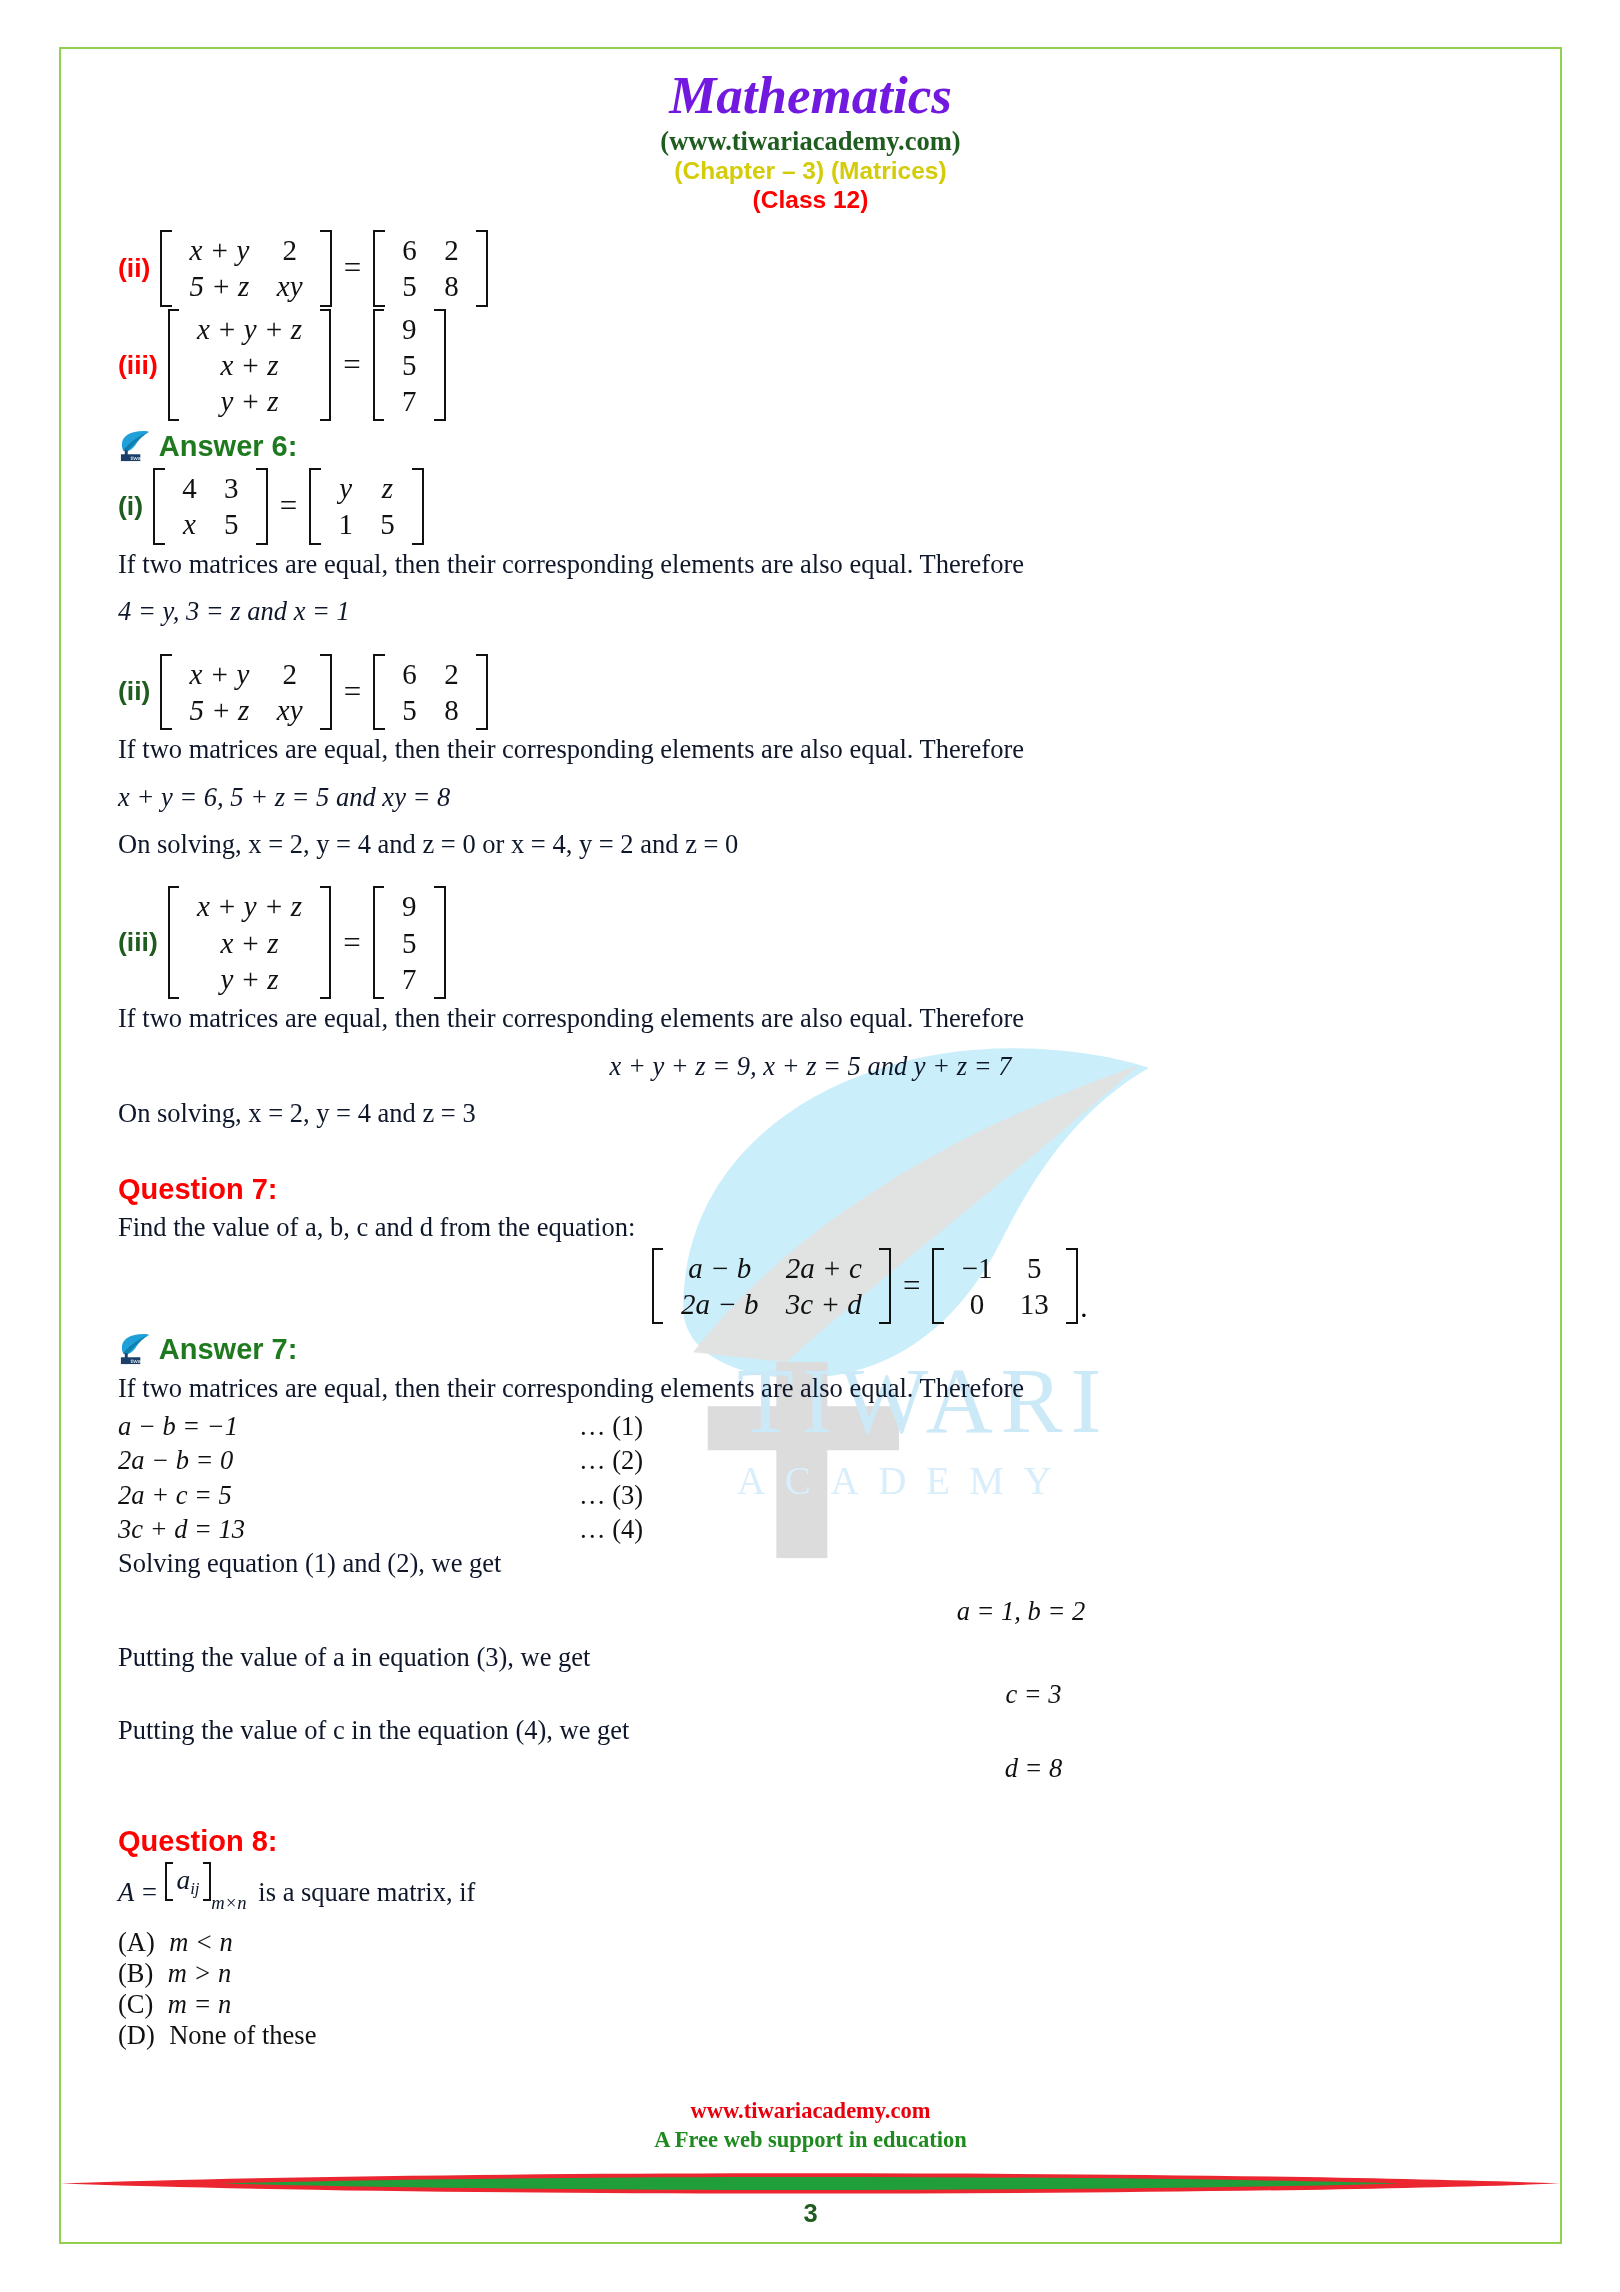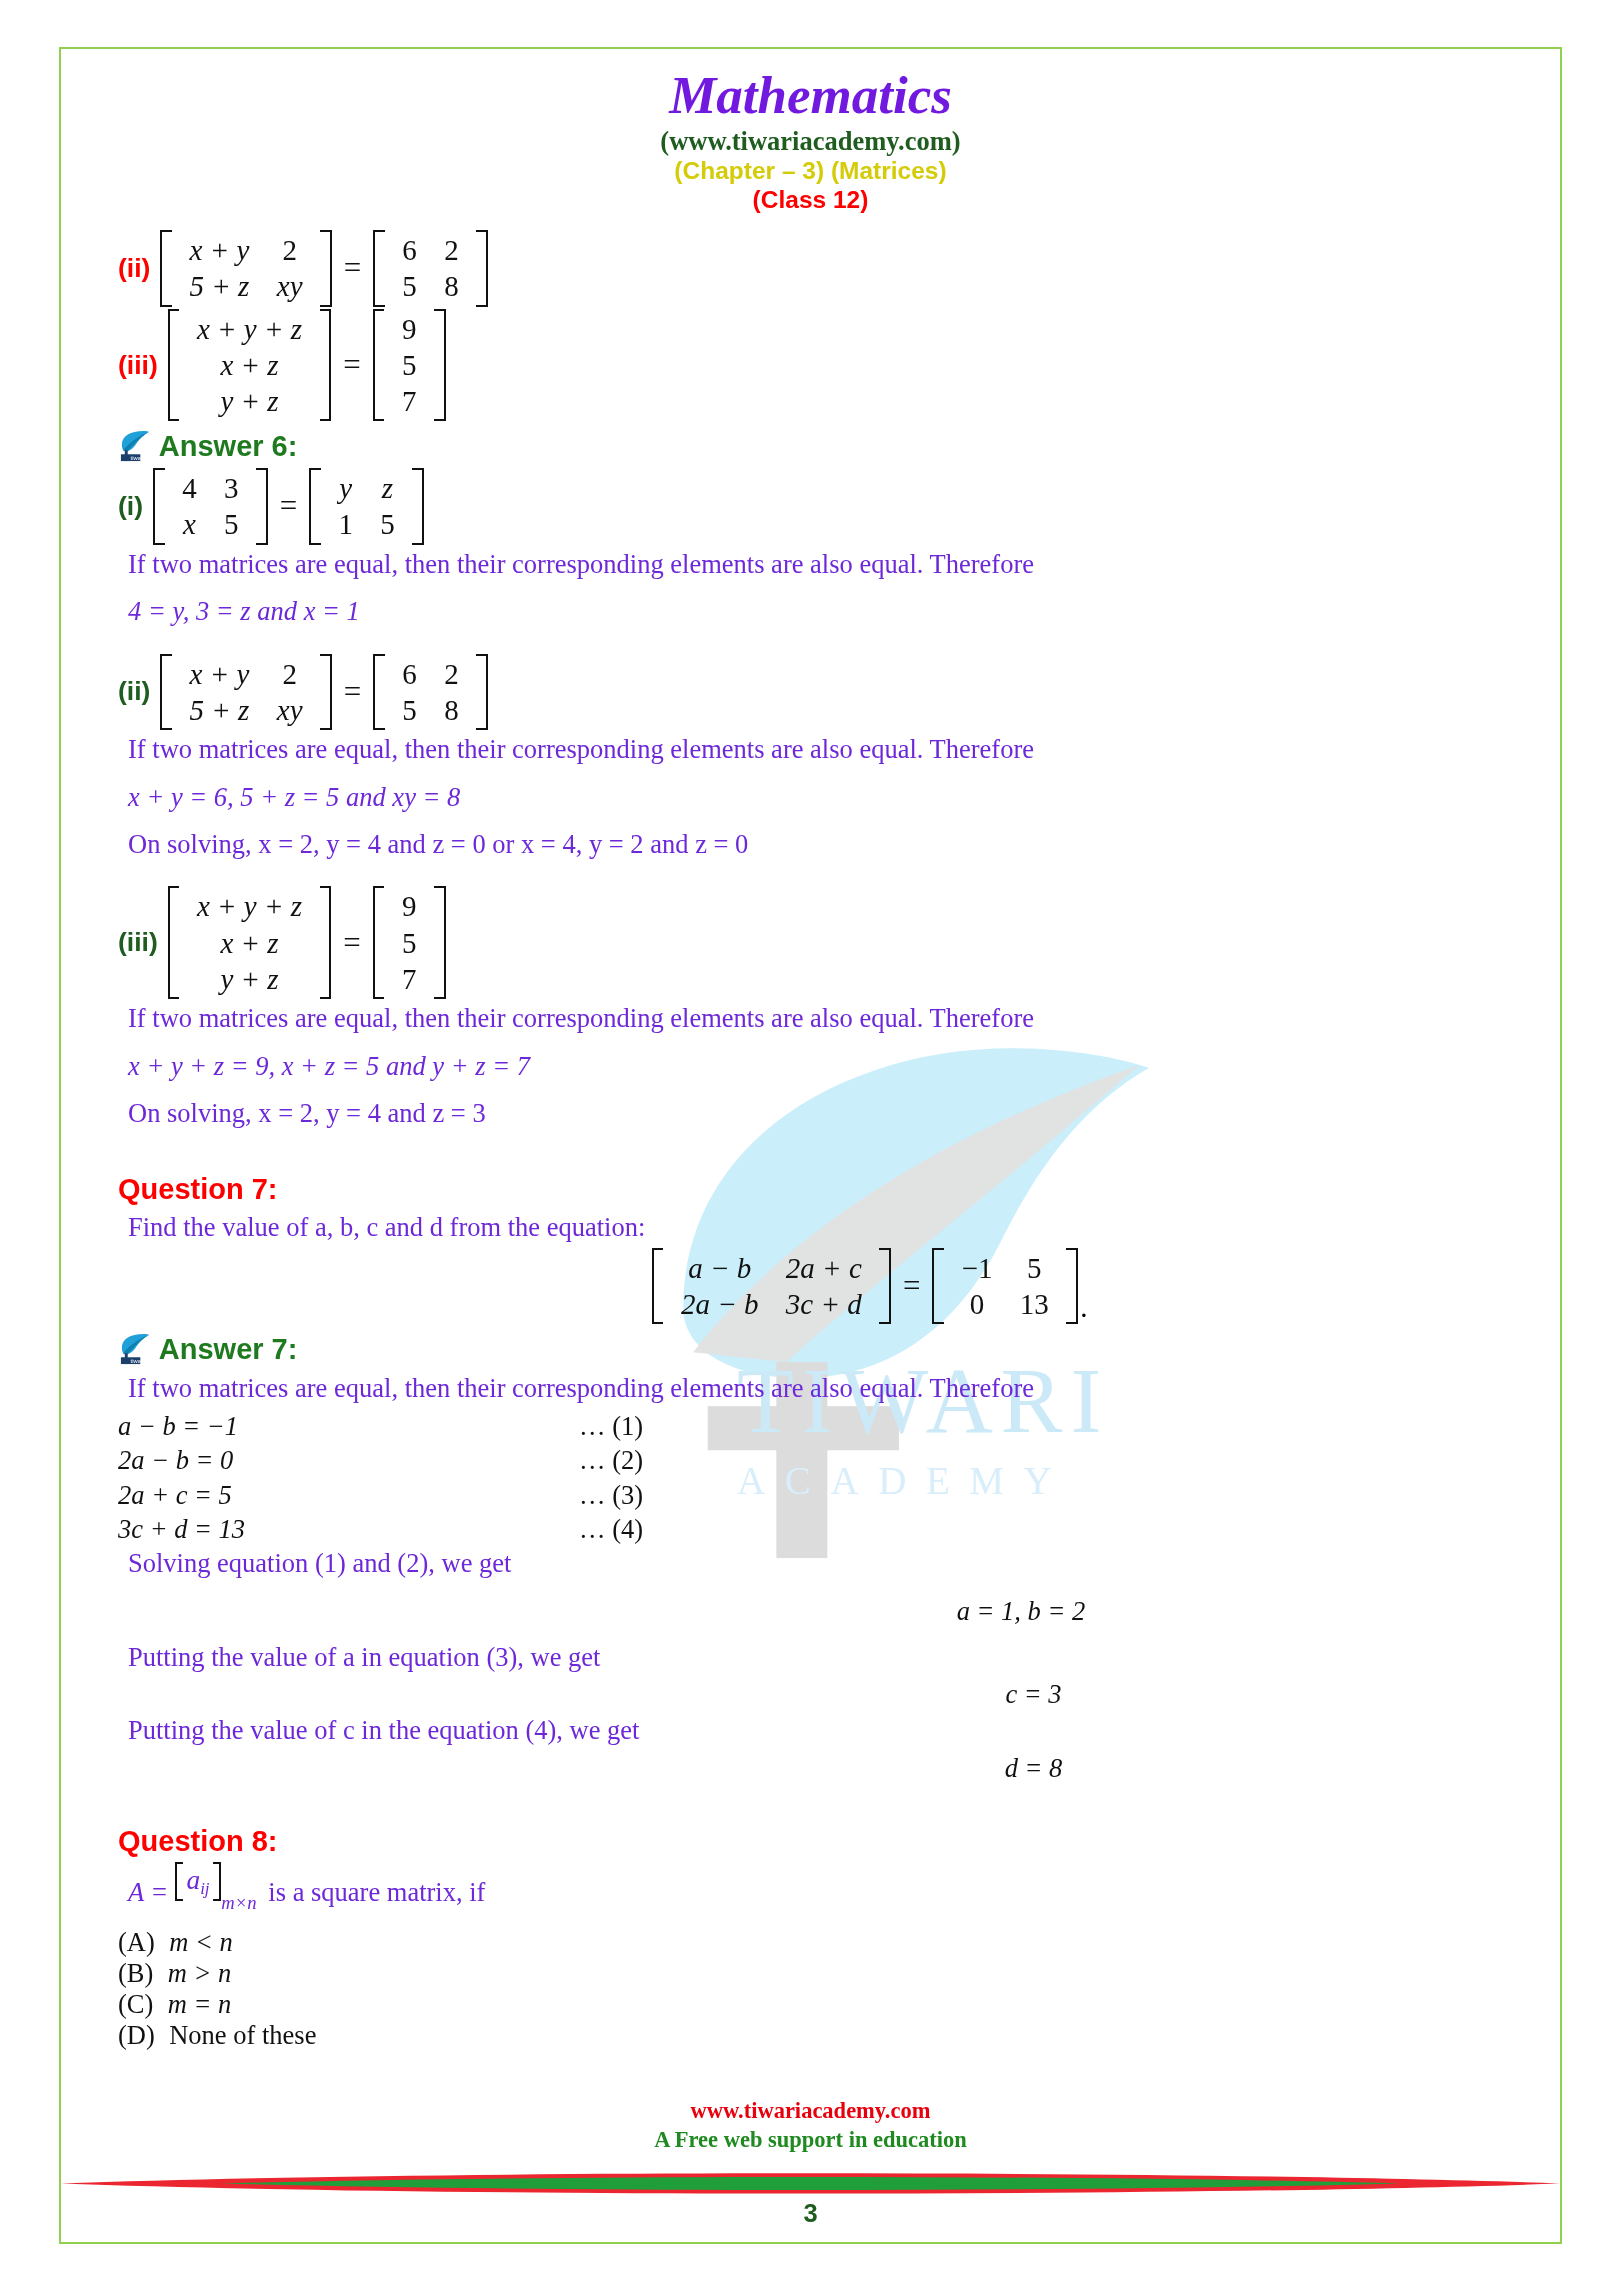--- a/index.html
+++ b/index.html
@@ -92,23 +92,23 @@
     line-height: 1.15;
     margin-top: 1px;
   }
 
   
   .body { position: relative; z-index: 2; padding-top: 13.7px; }
 
   .line {
     font-family: "Liberation Serif", serif;
     font-size: 26.5px;
-    color: #6d28d9;
+    color: #0f172a;
     line-height: 1.35;
-    margin: 0 0 2px 10px;
+    margin: 0 0 2px 0;
     white-space: nowrap;
   }
   .gap-sm { height: 9.8px; }
   .gap-md { height: 19.6px; }
   .gap-lg { height: 33px; }
 
   
   .rn {
     font-family: "Liberation Sans", sans-serif;
     font-weight: bold;
@@ -440,21 +440,21 @@
             <span class="mcell num">9</span>
             <span class="mcell num">5</span>
             <span class="mcell num">7</span>
           </span>
           <span class="brk brk-r"></span>
         </span>
       </div>
 
       <div class="line">If two matrices are equal, then their corresponding elements are also equal. Therefore</div>
       <div class="gap-sm"></div>
-      <div class="line" style="font-style:italic;">x + y + z = 9,        x + z = 5  and   y + z = 7</div>
+      <div class="line" style="font-style:italic;text-align:center;">x + y + z = 9,        x + z = 5  and   y + z = 7</div>
       <div class="gap-sm"></div>
       <div class="line">On solving, x = 2,  y = 4  and z = 3</div>
 
       <div class="gap-lg"></div>
 
       <div class="q-head">Question 7:</div>
       <div class="line">Find the value of a, b, c and d from the equation:</div>
 
       <div class="mrow mrow-center">
         <span class="matrix">

